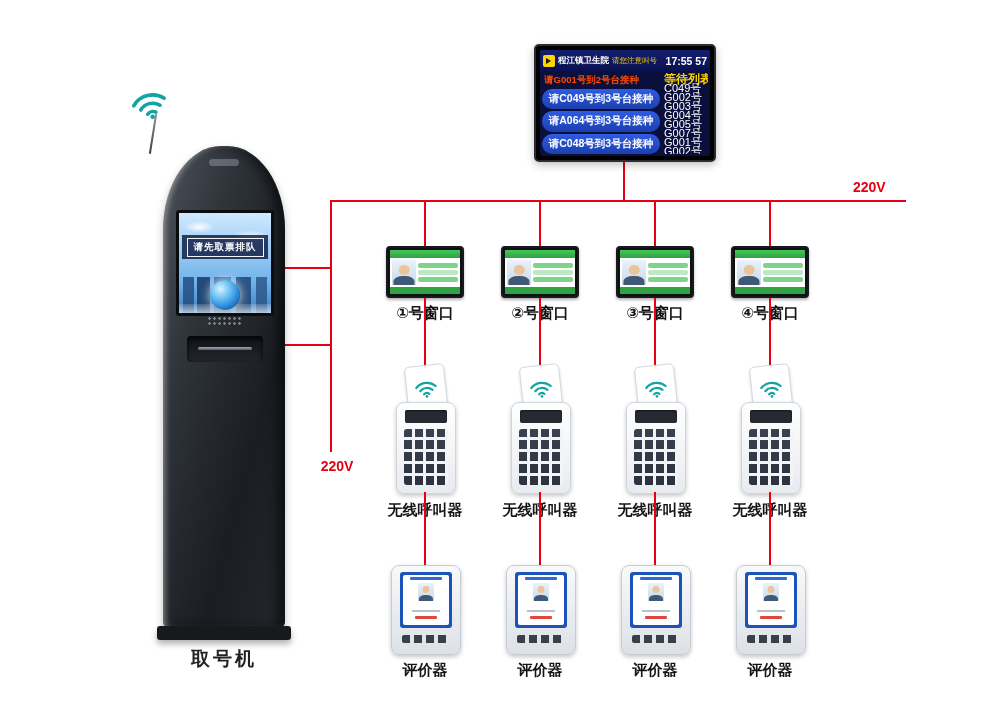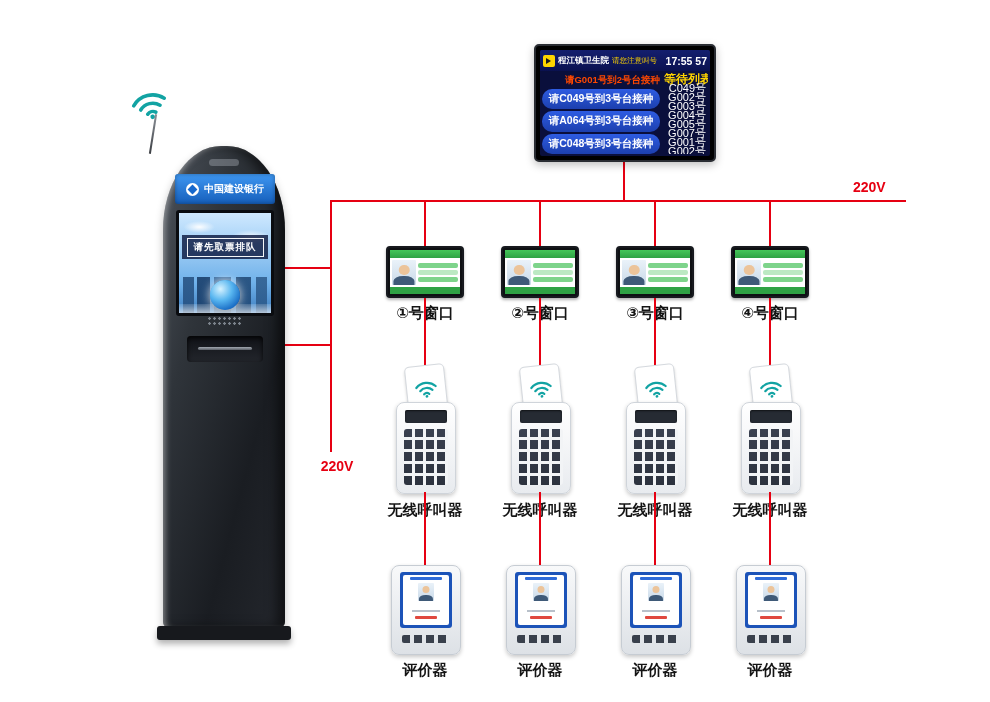--- a/index.html
+++ b/index.html
@@ -7,21 +7,21 @@
           font-family:"Liberation Sans","DejaVu Sans",sans-serif;}
 
   
   .wire{position:absolute;background:#e60012;}
   .wire.h{height:2px;}
   .wire.v{width:2px;}
   .plabel{position:absolute;color:#e60012;font-size:14px;font-weight:700;}
 
   
   .main-display{position:absolute;left:534px;top:44px;width:182px;height:118px;background:#000;
-    border:2px solid #2a2d33;border-radius:5px;padding:4px;box-shadow:0 3px 8px rgba(0,0,0,.25);box-sizing:border-box;text-align:right;}
+    border:2px solid #2a2d33;border-radius:5px;padding:4px;box-shadow:0 3px 8px rgba(0,0,0,.25);box-sizing:border-box;}
   .md-inner{width:100%;height:100%;background:#0a0f3c;display:flex;flex-direction:column;border-radius:2px;overflow:hidden;}
   .md-header{height:21px;flex:0 0 21px;display:flex;align-items:center;gap:3px;padding:0 3px;
     background:linear-gradient(#141f6e,#0a1150);overflow:hidden;white-space:nowrap;}
   .speaker{width:12px;height:12px;flex:0 0 12px;background:#ffd500;border-radius:2px;position:relative;}
   .speaker::before{content:"";position:absolute;left:3px;top:3px;border-top:3px solid transparent;
     border-bottom:3px solid transparent;border-left:5px solid #1a1a1a;}
   .md-clinic{color:#fff;font-size:8.5px;font-weight:700;}
   .md-notice{color:#ffd400;font-size:7.5px;}
   .md-time{margin-left:auto;color:#fff;font-weight:700;font-size:10.5px;}
   .md-body{flex:1;display:flex;gap:2px;padding:2px;min-height:0;}
@@ -181,38 +181,35 @@
   <svg class="antenna-svg" viewBox="0 0 40 34">
     <path d="M5 17 A21 21 0 0 1 35 17" fill="none" stroke="#12a3a3" stroke-width="3.4" stroke-linecap="round"></path>
     <path d="M10.5 22.5 A13.5 13.5 0 0 1 29.5 22.5" fill="none" stroke="#12a3a3" stroke-width="3.4" stroke-linecap="round"></path>
     <path d="M16 28 A6 6 0 0 1 24 28" fill="none" stroke="#12a3a3" stroke-width="3.4" stroke-linecap="round"></path>
     <circle cx="20" cy="31.5" r="2.2" fill="#12a3a3"></circle>
   </svg>
   <div class="antenna-pole"></div>
 
   <div class="kiosk-body">
     <div class="k-brand"></div>
-    <div class="k-bank">
-      <span class="cclogo"></span>
-      <span class="k-bank-name">中国建设银行</span>
-    </div>
     <div class="k-screen">
       <div class="k-banner">
         <span>请先取票排队</span>
       </div>
       <div class="k-city"></div>
       <div class="k-ground"></div>
       <div class="k-globe"></div>
     </div>
     <div class="k-grill"></div>
     <div class="k-slot">
         <i></i>
       </div>
   </div>
   <div class="k-base"></div>
+  <div class="k-label">取号机</div>
 
   <div class="col" style="left:380px;">
     <div class="wire v d1"></div>
     <div class="win">
       <div class="scr">
         <div class="ws-top"></div>
         <div class="ws-mid">
           <div class="ws-photo person"></div>
           <div class="ws-lines">
             <div class="ws-line"></div>

